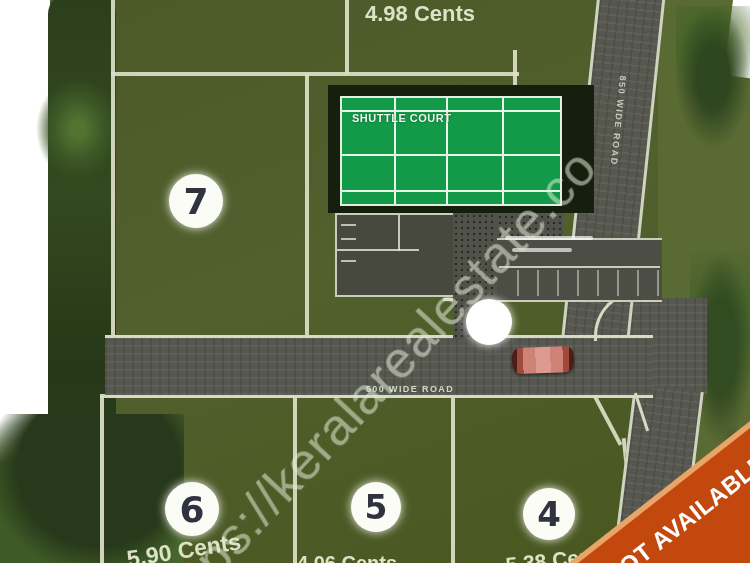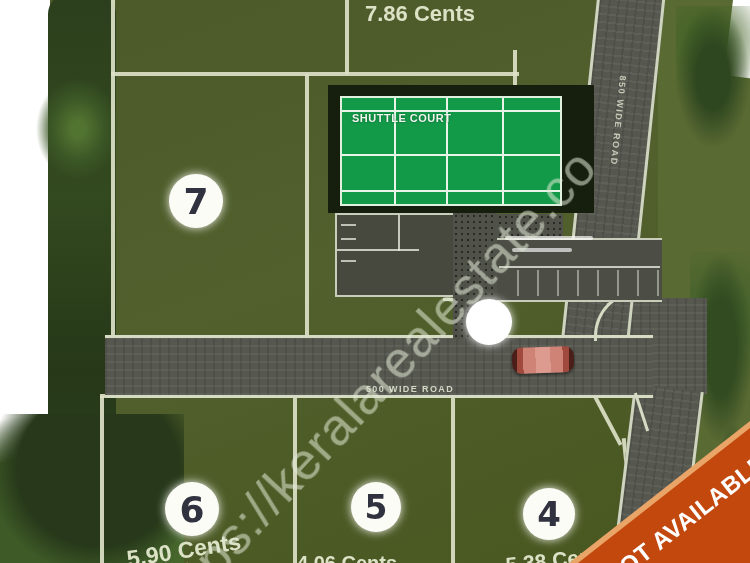--- a/index.html
+++ b/index.html
@@ -207,21 +207,21 @@
     <div class="numcircle nc6">
       <span>6</span>
     </div>
     <div class="numcircle nc5">
       <span>5</span>
     </div>
     <div class="numcircle nc4">
       <span>4</span>
     </div>
 
-    <div class="arealbl lbl-584">7.86 Cents</div>
+    <div class="arealbl lbl-584">4.98 Cents</div>
     <div class="arealbl lbl-590">5.90 Cents</div>
     <div class="arealbl lbl-406">4.06 Cents</div>
     <div class="arealbl lbl-538">5.38 Cents</div>
 
   </div>
 
   <div class="watermark">https://keralarealestate.co</div>
   <div class="ribbon-back"></div>
   <div class="ribbon"></div>
   <div class="ribbon-label">NOT AVAILABLE</div>

